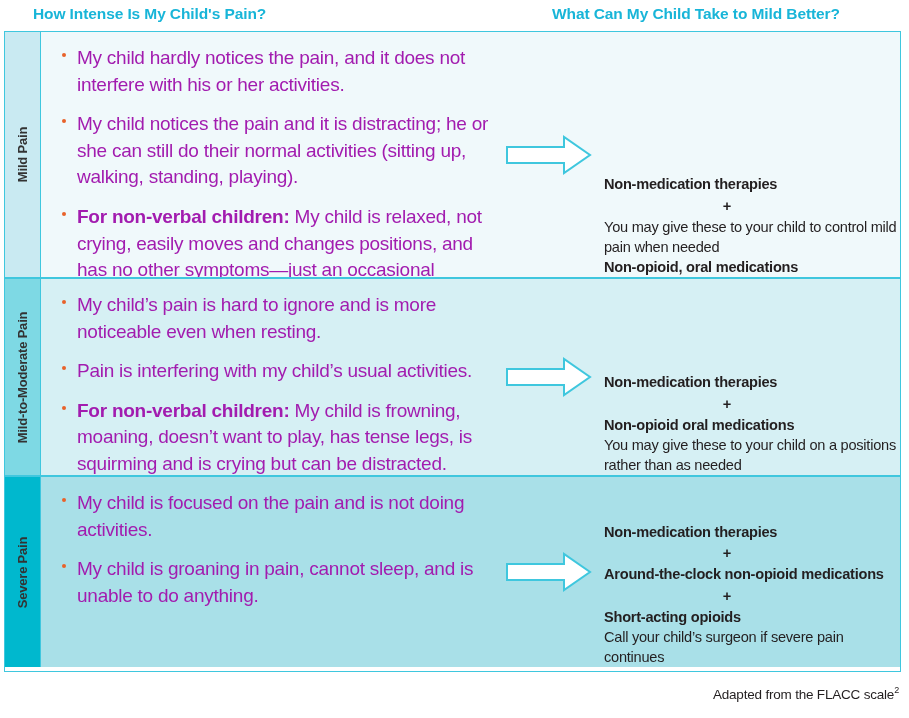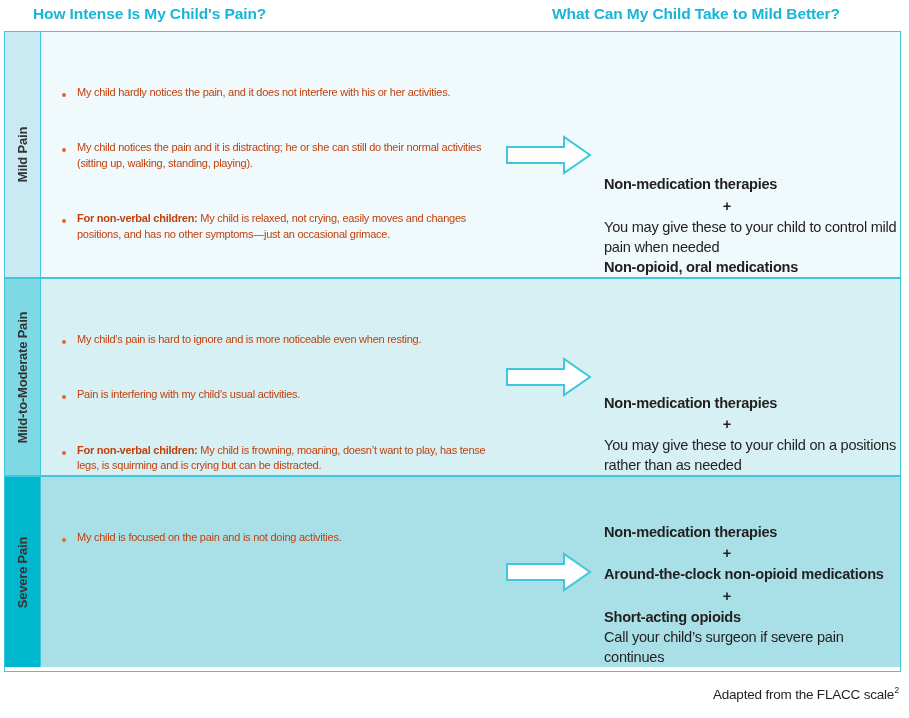--- a/index.html
+++ b/index.html
@@ -90,25 +90,24 @@
   }
   ul.bullets {
     list-style: none;
     margin: 0;
     padding: 0;
   }
   ul.bullets li {
     position: relative;
     padding-left: 18px;
     margin-bottom: 13px;
-    font-size: 11px;
+    font-size: 19px;
     line-height: 1.40;
-    color: #c2410c;
+    color: #a21caf;
     letter-spacing: -0.25px;
-    margin-top: 40px;
   }
   ul.bullets li:last-child { margin-bottom: 0; }
   ul.bullets li::before {
     content: "";
     position: absolute;
     left: 3px;
     top: 8px;
     width: 4px;
     height: 4px;
     background: #e8622a;
@@ -213,32 +212,34 @@
 
     <div class="cell-arrow">
       <svg class="arrow-svg" width="86" height="42" viewBox="0 0 86 42">
         <polygon points="1,13 58,13 58,3 84,21 58,39 58,29 1,29" fill="#ffffff" stroke="#3fc7de" stroke-width="2" stroke-linejoin="miter"></polygon>
       </svg>
     </div>
 
     <div class="cell-right">
       <div class="rx b">Non-medication therapies</div>
       <div class="rx plus">+</div>
+      <div class="rx b">Non-opioid oral medications</div>
       <div class="rx">You may give these to your child on a positions rather than as needed</div>
     </div>
   </div>
 
   <div class="row r3">
     <div class="tab t3">
       <span class="tab-label">Severe Pain</span>
     </div>
 
     <div class="cell-left">
       <ul class="bullets">
         <li><span class="lead"></span><span>My child is focused on the pain and is not doing activities.</span></li>
+        <li><span class="lead"></span><span>My child is groaning in pain, cannot sleep, and is unable to do anything.</span></li>
       </ul>
     </div>
 
     <div class="cell-arrow">
       <svg class="arrow-svg" width="86" height="42" viewBox="0 0 86 42">
         <polygon points="1,13 58,13 58,3 84,21 58,39 58,29 1,29" fill="#ffffff" stroke="#3fc7de" stroke-width="2" stroke-linejoin="miter"></polygon>
       </svg>
     </div>
 
     <div class="cell-right">

